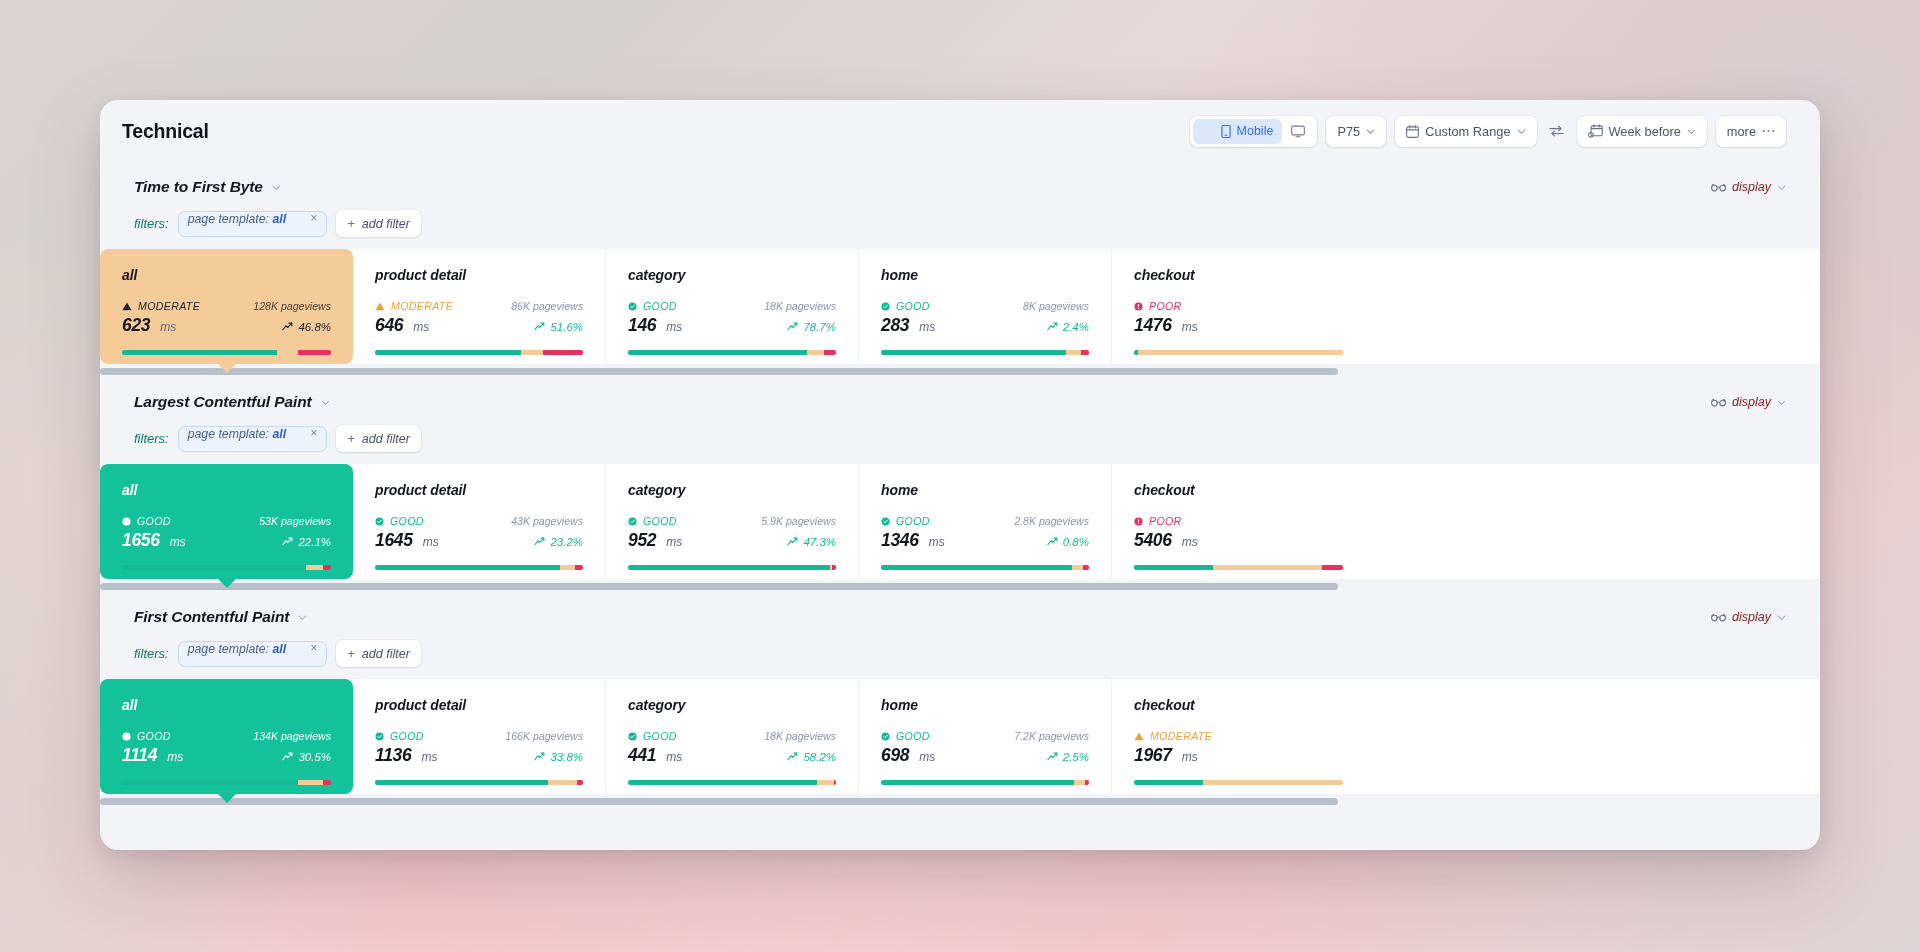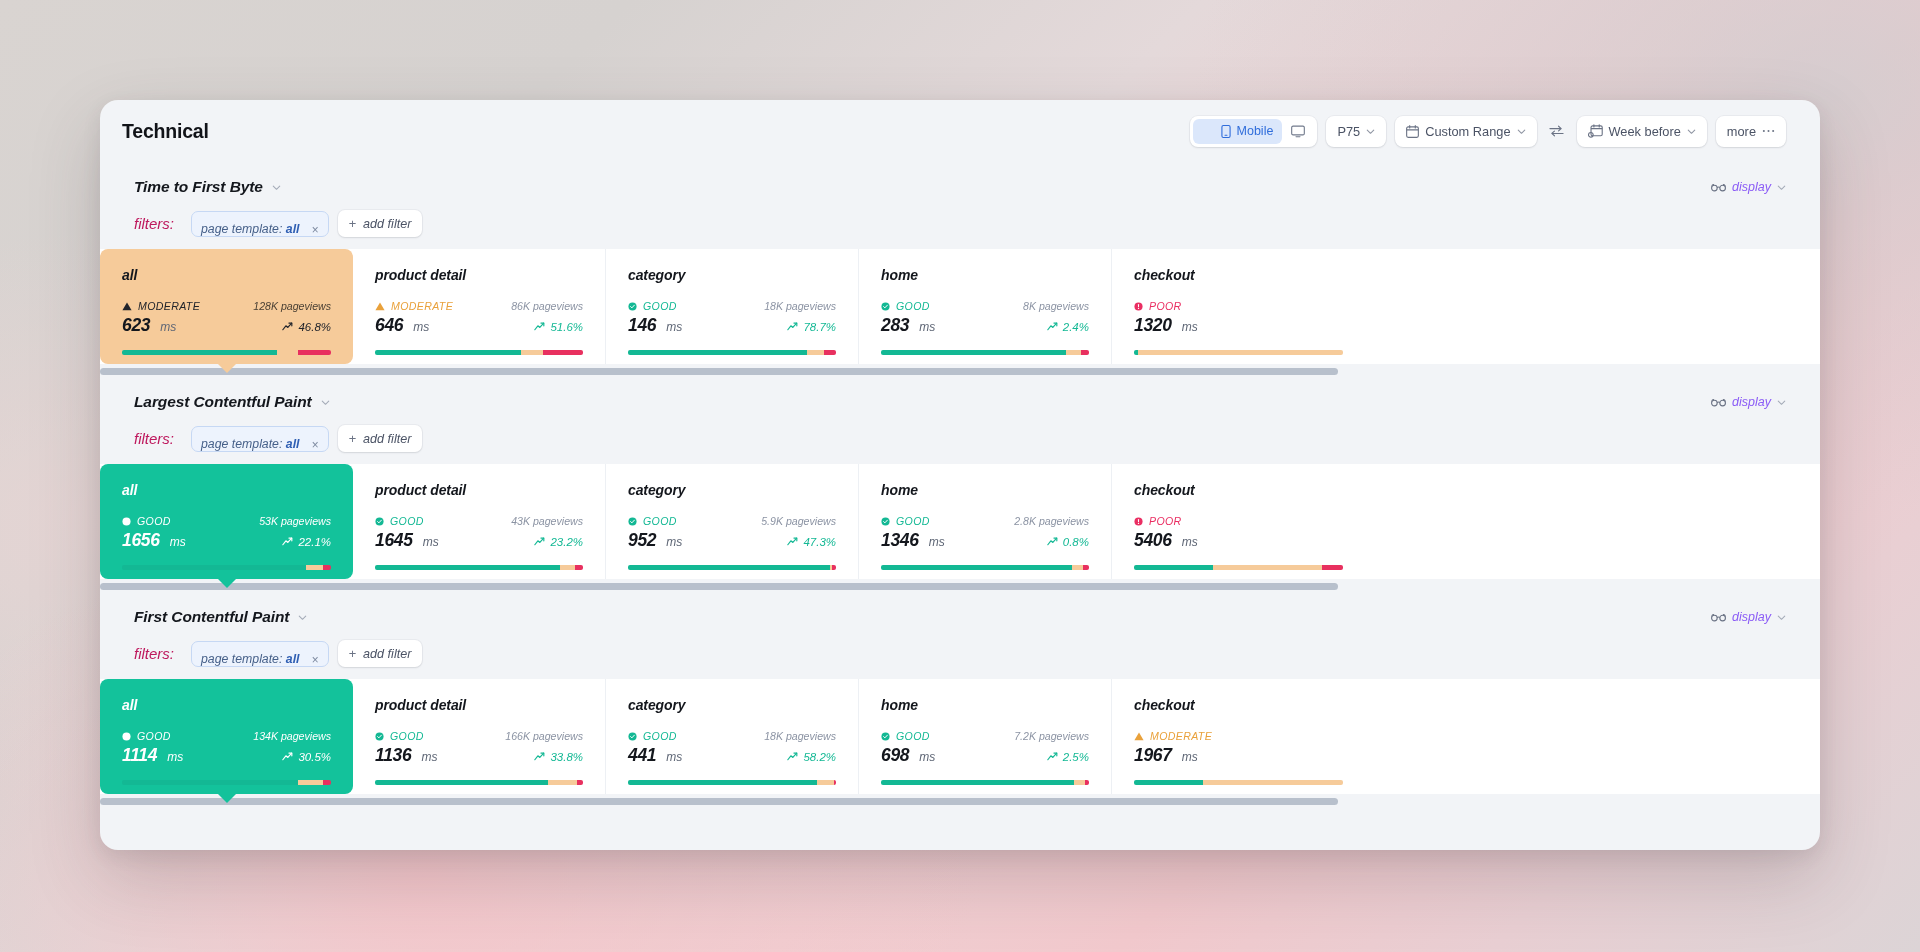--- a/index.html
+++ b/index.html
@@ -97,32 +97,32 @@
     padding: 10px 34px 0 34px;
     height: 40px;
   }
   .section-title-wrap { display: flex; align-items: center; gap: 9px; }
   .section-title {
     font-size: 15.5px; font-weight: 700; color: #14171d;
     letter-spacing: -0.1px;
   }
   .display-btn {
     display: flex; align-items: center; gap: 6px;
-    font-size: 12.5px; color: #8b5cf6; cursor: pointer;
+    font-size: 12.5px; color: #7f1d1d; cursor: pointer;
   }
   .filters-row {
     display: flex; align-items: center; gap: 9px;
     padding: 8px 34px 12px 34px;
   }
-  .filters-label { font-size: 15px; color: #be185d; }
+  .filters-label { font-size: 13px; color: #0f766e; }
   .filter-chip {
-    display: flex; align-items: flex-end; gap: 12px;
+    display: flex; align-items: flex-start; gap: 24px;
     background: #edf3fd; border: 1px solid #c6d8f4;
     border-radius: 7px; height: 26px; padding: 0 9px;
-    font-size: 12.3px; color: #466089; cursor: pointer; margin-left: 8px;
+    font-size: 12.3px; color: #466089; cursor: pointer;
   }
   .filter-chip b { color: #2f5fb3; font-weight: 700; }
   .chip-x { font-size: 12px; color: #7d8aa0; line-height: 1; }
   .add-filter {
     display: flex; align-items: center; gap: 7px;
     background: #ffffff; border-radius: 7px; height: 27px; padding: 0 11px;
     font-size: 12.6px; color: #4b5365;
     box-shadow: 0 1px 2px rgba(20,25,40,0.10), 0 0 0 1px rgba(20,25,40,0.04);
     cursor: pointer;
   }
@@ -482,21 +482,21 @@
                       <circle cx="5" cy="5" r="4.5" fill="#ea2e62"></circle>
                       <rect x="4.4" y="2.3" width="1.2" height="3.4" rx="0.6" fill="#ffffff"></rect>
                       <circle cx="5" cy="7.1" r="0.75" fill="#ffffff"></circle>
                     </svg>
                   </span>
                   <span>POOR</span>
                 </span>
                 <span class="pv"></span>
               </div>
               <div class="value-line">
-                <span><span class="value">1320</span><span class="unit">ms</span></span>
+                <span><span class="value">1476</span><span class="unit">ms</span></span>
               </div>
               <div class="bar">
                 <span class="g" style="flex:2"></span>
                 <span class="m" style="flex:98"></span>
                 <span class="p" style="flex:0"></span>
               </div>
             </div>
           </div>
           <div class="hscroll">
             <div class="thumb" style="width:72%"></div>

